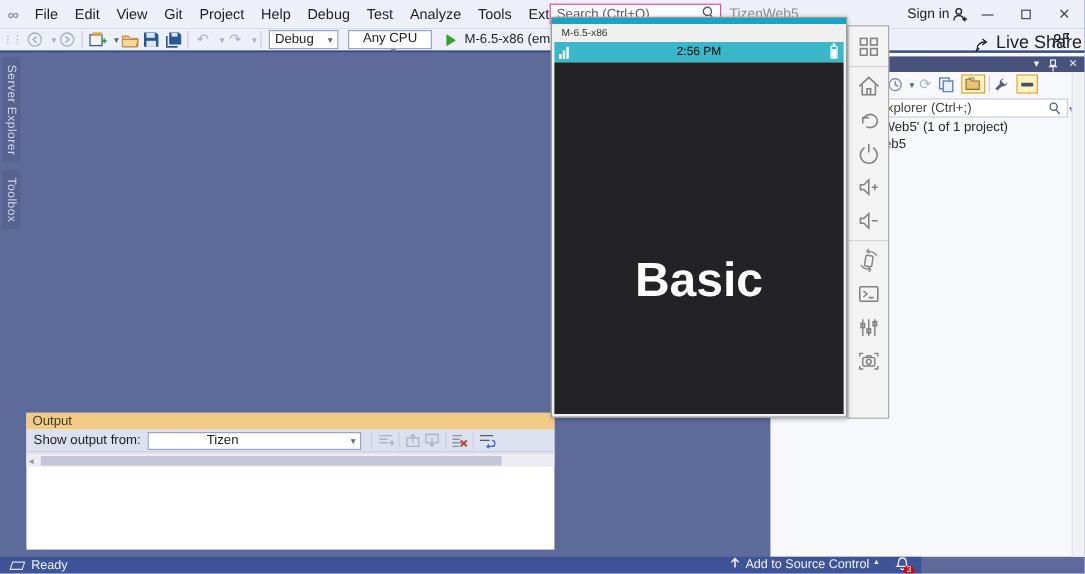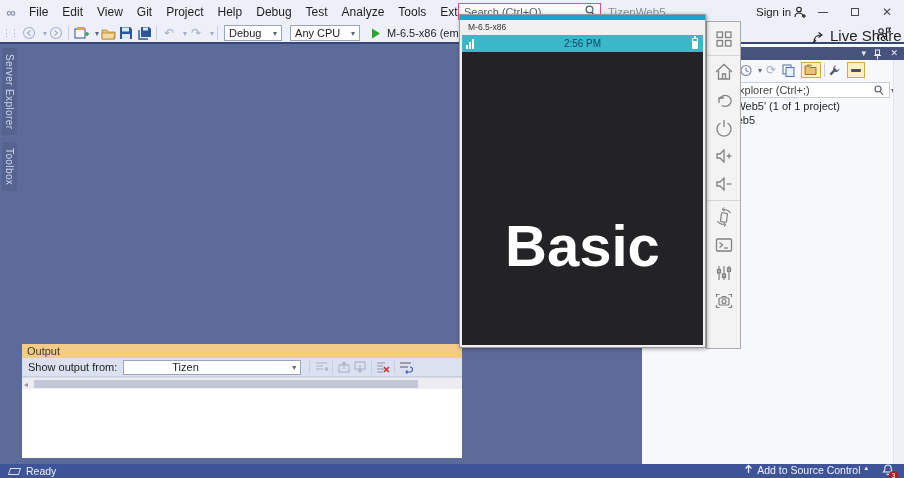--- a/index.html
+++ b/index.html
@@ -66,32 +66,32 @@
             display:flex; flex-direction:column; align-items:center; padding-top:3px; }
   .ctlbtn { width:29px; height:28px; display:flex; align-items:center; justify-content:center; }
   .ctl-div { width:33px; height:1px; background:#d4d4d4; margin:2px 0; }
 
   
   .emuwin { left:459px; top:14px; width:247px; height:334px; background:#f0f0f0; border:1px solid #9b9b9b; z-index:6;
             box-shadow:1px 1px 4px rgba(0,0,0,0.35); }
   .emu-topstrip { height:5px; background:#18a3cb; }
   .emu-title { height:15px; font-size:8.5px; color:#333; line-height:15px; padding-left:8px; }
   .emu-frame { position:absolute; left:2px; top:20px; right:2px; bottom:2px; }
-  .emu-status { height:17px; background:#3ab7c9; position:relative; color:#0c4a6e; }
+  .emu-status { height:17px; background:#3ab7c9; position:relative; color:#000000; }
   .emu-time { text-align:center; line-height:17px; font-size:10px; }
   .sigbars { position:absolute; left:4px; bottom:3px; display:flex; align-items:flex-end; gap:1px; }
   .sigbars i { display:block; width:2px; background:#fff; }
   .battery { position:absolute; right:5px; top:3px; width:6px; height:11px; border:1px solid #fff; border-radius:1px; }
   .battery:before { content:""; position:absolute; left:1px; top:-3px; width:2px; height:2px; background:#fff; }
   .battery:after { content:""; position:absolute; left:0; right:0; bottom:0; height:7px; background:#fff; }
   .emu-screen { position:absolute; left:0; right:0; top:17px; bottom:0; background:#232326; }
-  .emu-screen-text { position:absolute; left:0; right:0; top:160px; text-align:center; color:#fff; font-size:58px; font-weight:bold; letter-spacing:0px; }
-
-  
-  .statusbar { left:0; top:464px; width:904px; height:14px; background:#3f5397; color:#eef1fb; font-size:10.5px; z-index:7; display:flex; align-items:center; }
+  .emu-screen-text { position:absolute; left:0; right:0; top:160px; text-align:center; color:#fff; font-size:40px; font-weight:bold; letter-spacing:0px; }
+
+  
+  .statusbar { left:0; top:464px; width:768px; height:14px; background:#3f5397; color:#eef1fb; font-size:10.5px; z-index:7; display:flex; align-items:center; }
   .para-ic { width:11px; height:7px; border:1px solid #d7ddf0; transform:skewX(-18deg); margin:0 6px 0 9px; }
   .sb-right { position:absolute; right:10px; top:0; height:14px; display:flex; gap:4px; }
   .badge { position:absolute; right:-4px; bottom:-2px; min-width:9px; height:9px; border-radius:5px; background:#c50f1f; color:#fff;
            font-size:7px; line-height:9px; text-align:center; padding:0 1px; }
   svg { display:block; }
 </style>
 </head>
 <body>
 
 <div class="app">
@@ -185,21 +185,21 @@
     <span class="tbsep"></span>
     <span class="tbi dis">↶</span>
     <span class="caret dis">▾</span>
     <span class="tbi dis">↷</span>
     <span class="caret dis">▾</span>
     <span class="tbsep"></span>
     <span class="ddown" style="width:58px; margin-left:3px;">
       <span>Debug</span>
         <span class="caret">▾</span>
     </span>
-    <span class="ddown" style="width:70px; margin-left:8px;">
+    <span class="ddown" style="width:70px; margin-left:8px;flex-direction:column;">
       <span>Any CPU</span>
         <span class="caret">▾</span>
     </span>
     <span class="tbi" style="margin-left:8px;">
       <svg width="10" height="11" viewBox="0 0 10 11">
           <path d="M1 0.5 L9 5.5 L1 10.5 Z" fill="#2fa32f"></path>
         </svg>
     </span>
     <span class="runlbl">M-6.5-x86 (emulator-26101)</span>
     <span class="caret">▾</span>

